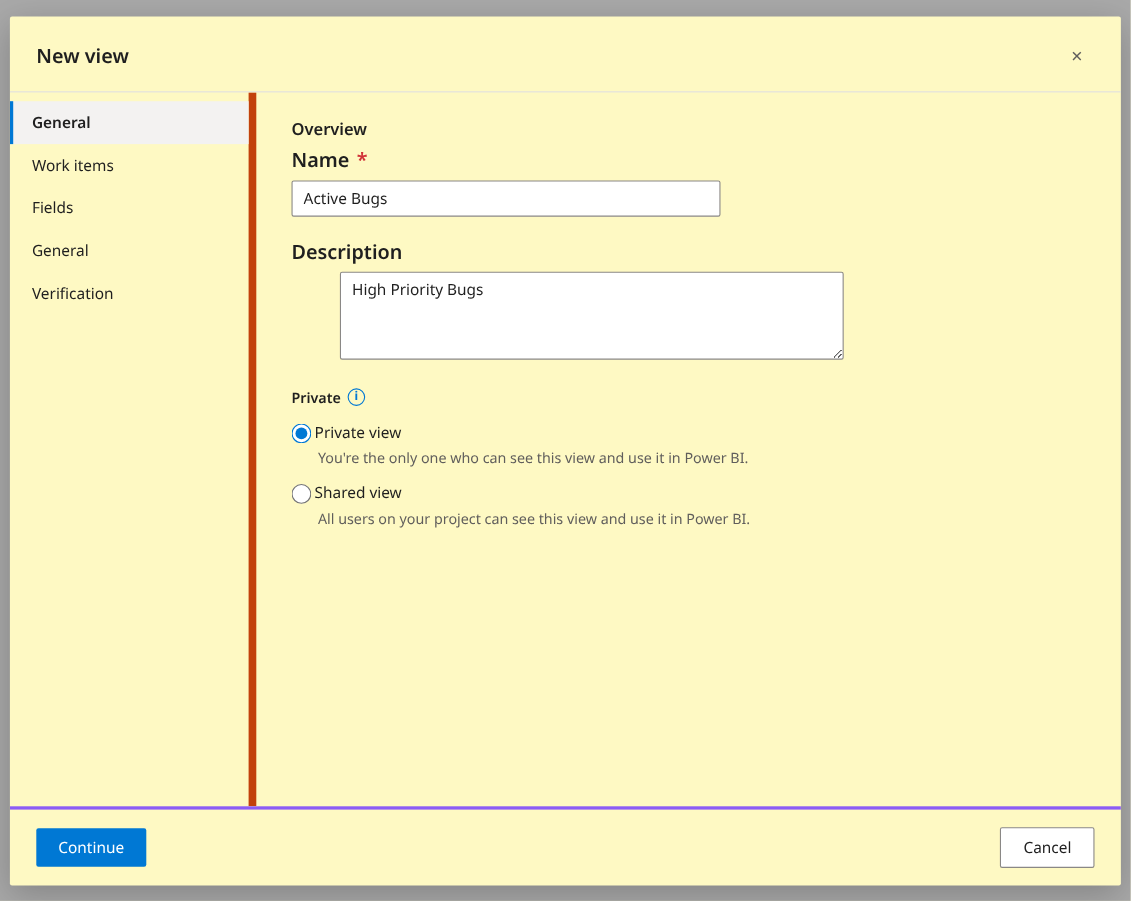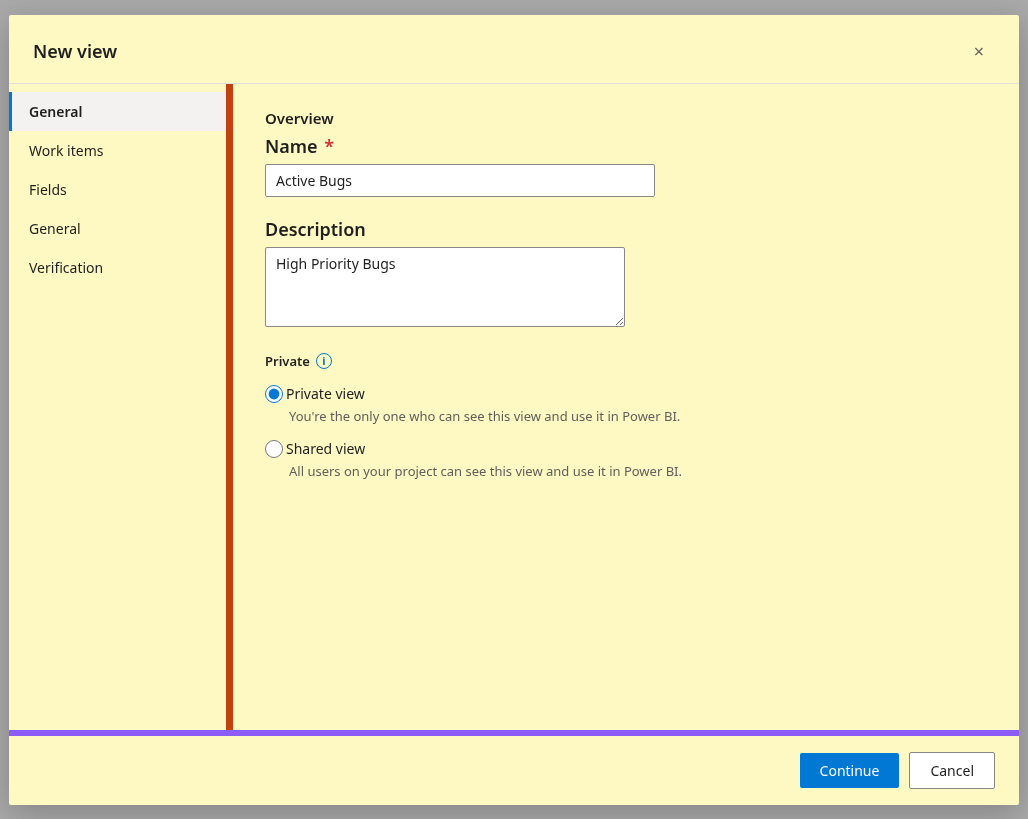--- a/index.html
+++ b/index.html
@@ -149,30 +149,31 @@
       width: 390px;
       padding: 6px 10px;
       font-size: 14px;
       border: 1px solid #8a8886;
       border-radius: 2px;
       color: #1f1f1f;
       outline: none;
     }
 
     .form-textarea {
-      width: 360px;
+      width: 458px;
       height: 80px;
       padding: 6px 10px;
       font-size: 14px;
       border: 1px solid #8a8886;
       border-radius: 2px;
       color: #1f1f1f;
       resize: vertical;
       outline: none;
       font-family: inherit;
+      margin-left: 44px;
     }
 
     .sharing-label-row {
       display: flex;
       align-items: center;
       gap: 6px;
       margin-bottom: 14px;
     }
 
     .sharing-label {
@@ -219,24 +220,24 @@
     .radio-desc {
       font-size: 13px;
       color: #605e5c;
       margin-left: 24px;
       margin-bottom: 14px;
     }
 
     .dialog-footer {
       display: flex;
       align-items: center;
-      justify-content: flex-end;
-      gap: 10px;
+      justify-content: space-between;
+      gap: 0;
       padding: 16px 24px;
-      border-top: 6px solid #8b5cf6;
+      border-top: 3px solid #8b5cf6;
       flex-shrink: 0;
     }
 
     .btn-primary {
       background: #0078d4;
       color: #ffffff;
       border: none;
       padding: 8px 20px;
       font-size: 14px;
       border-radius: 2px;

